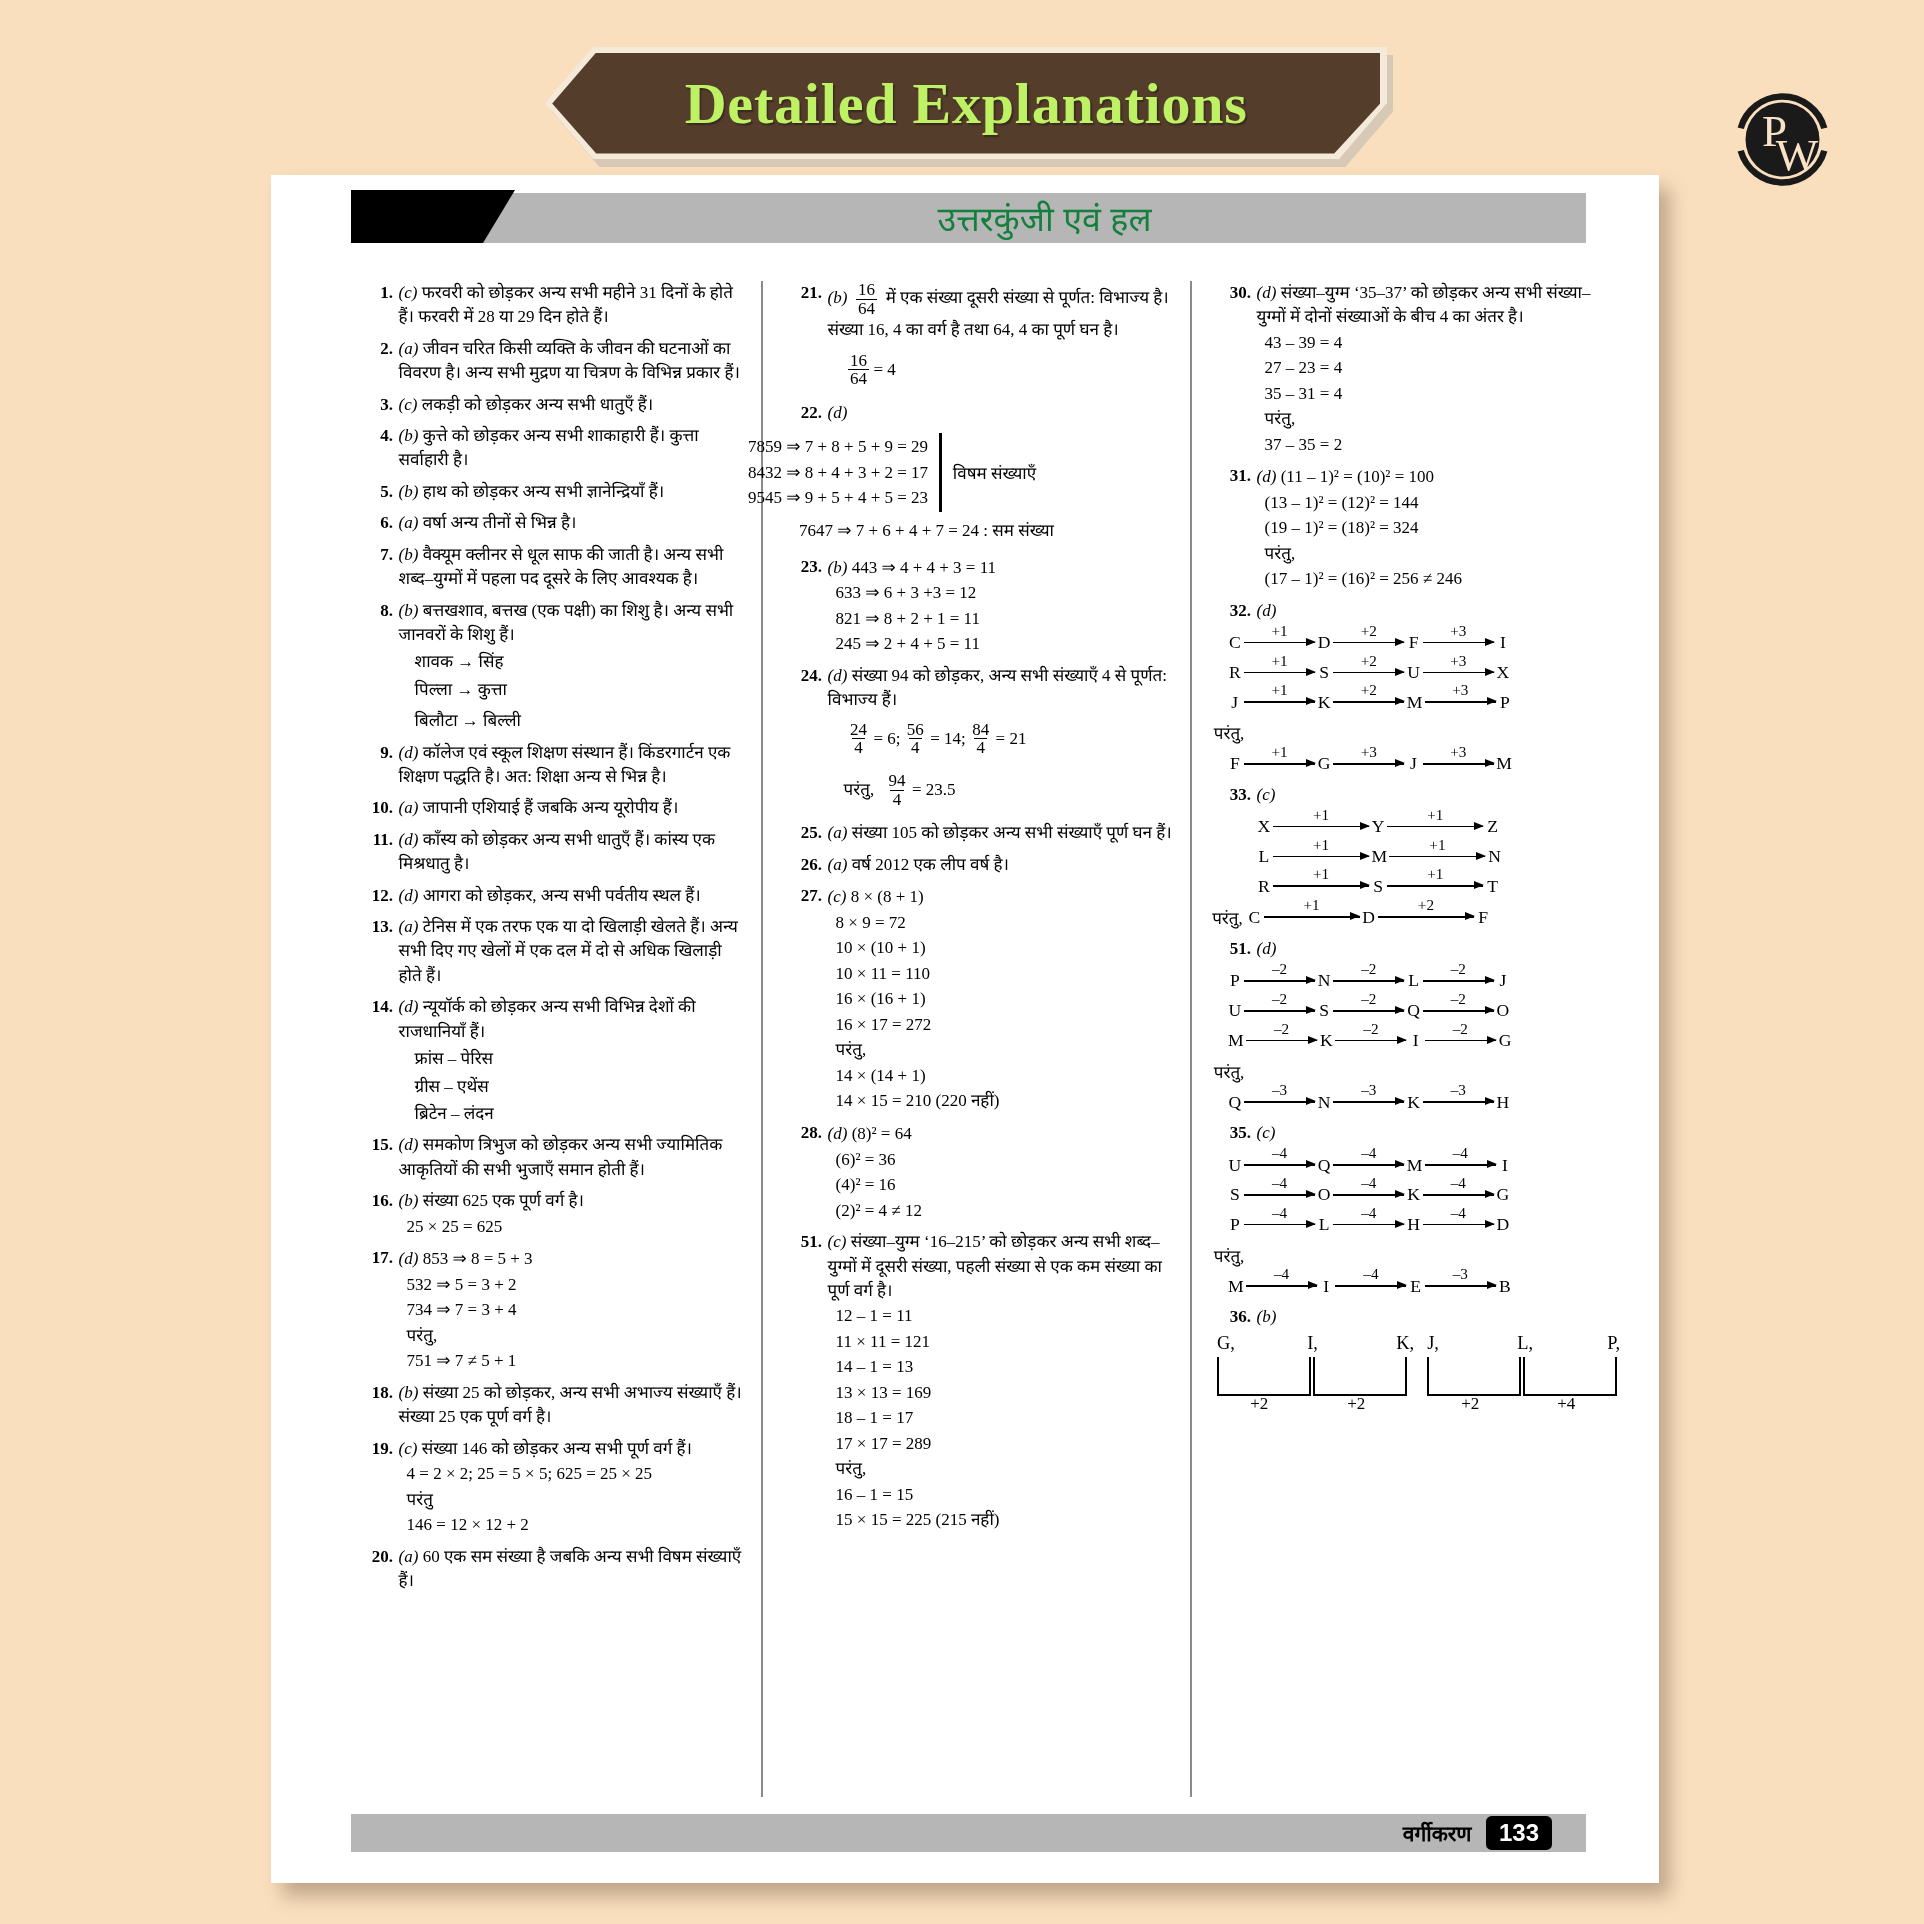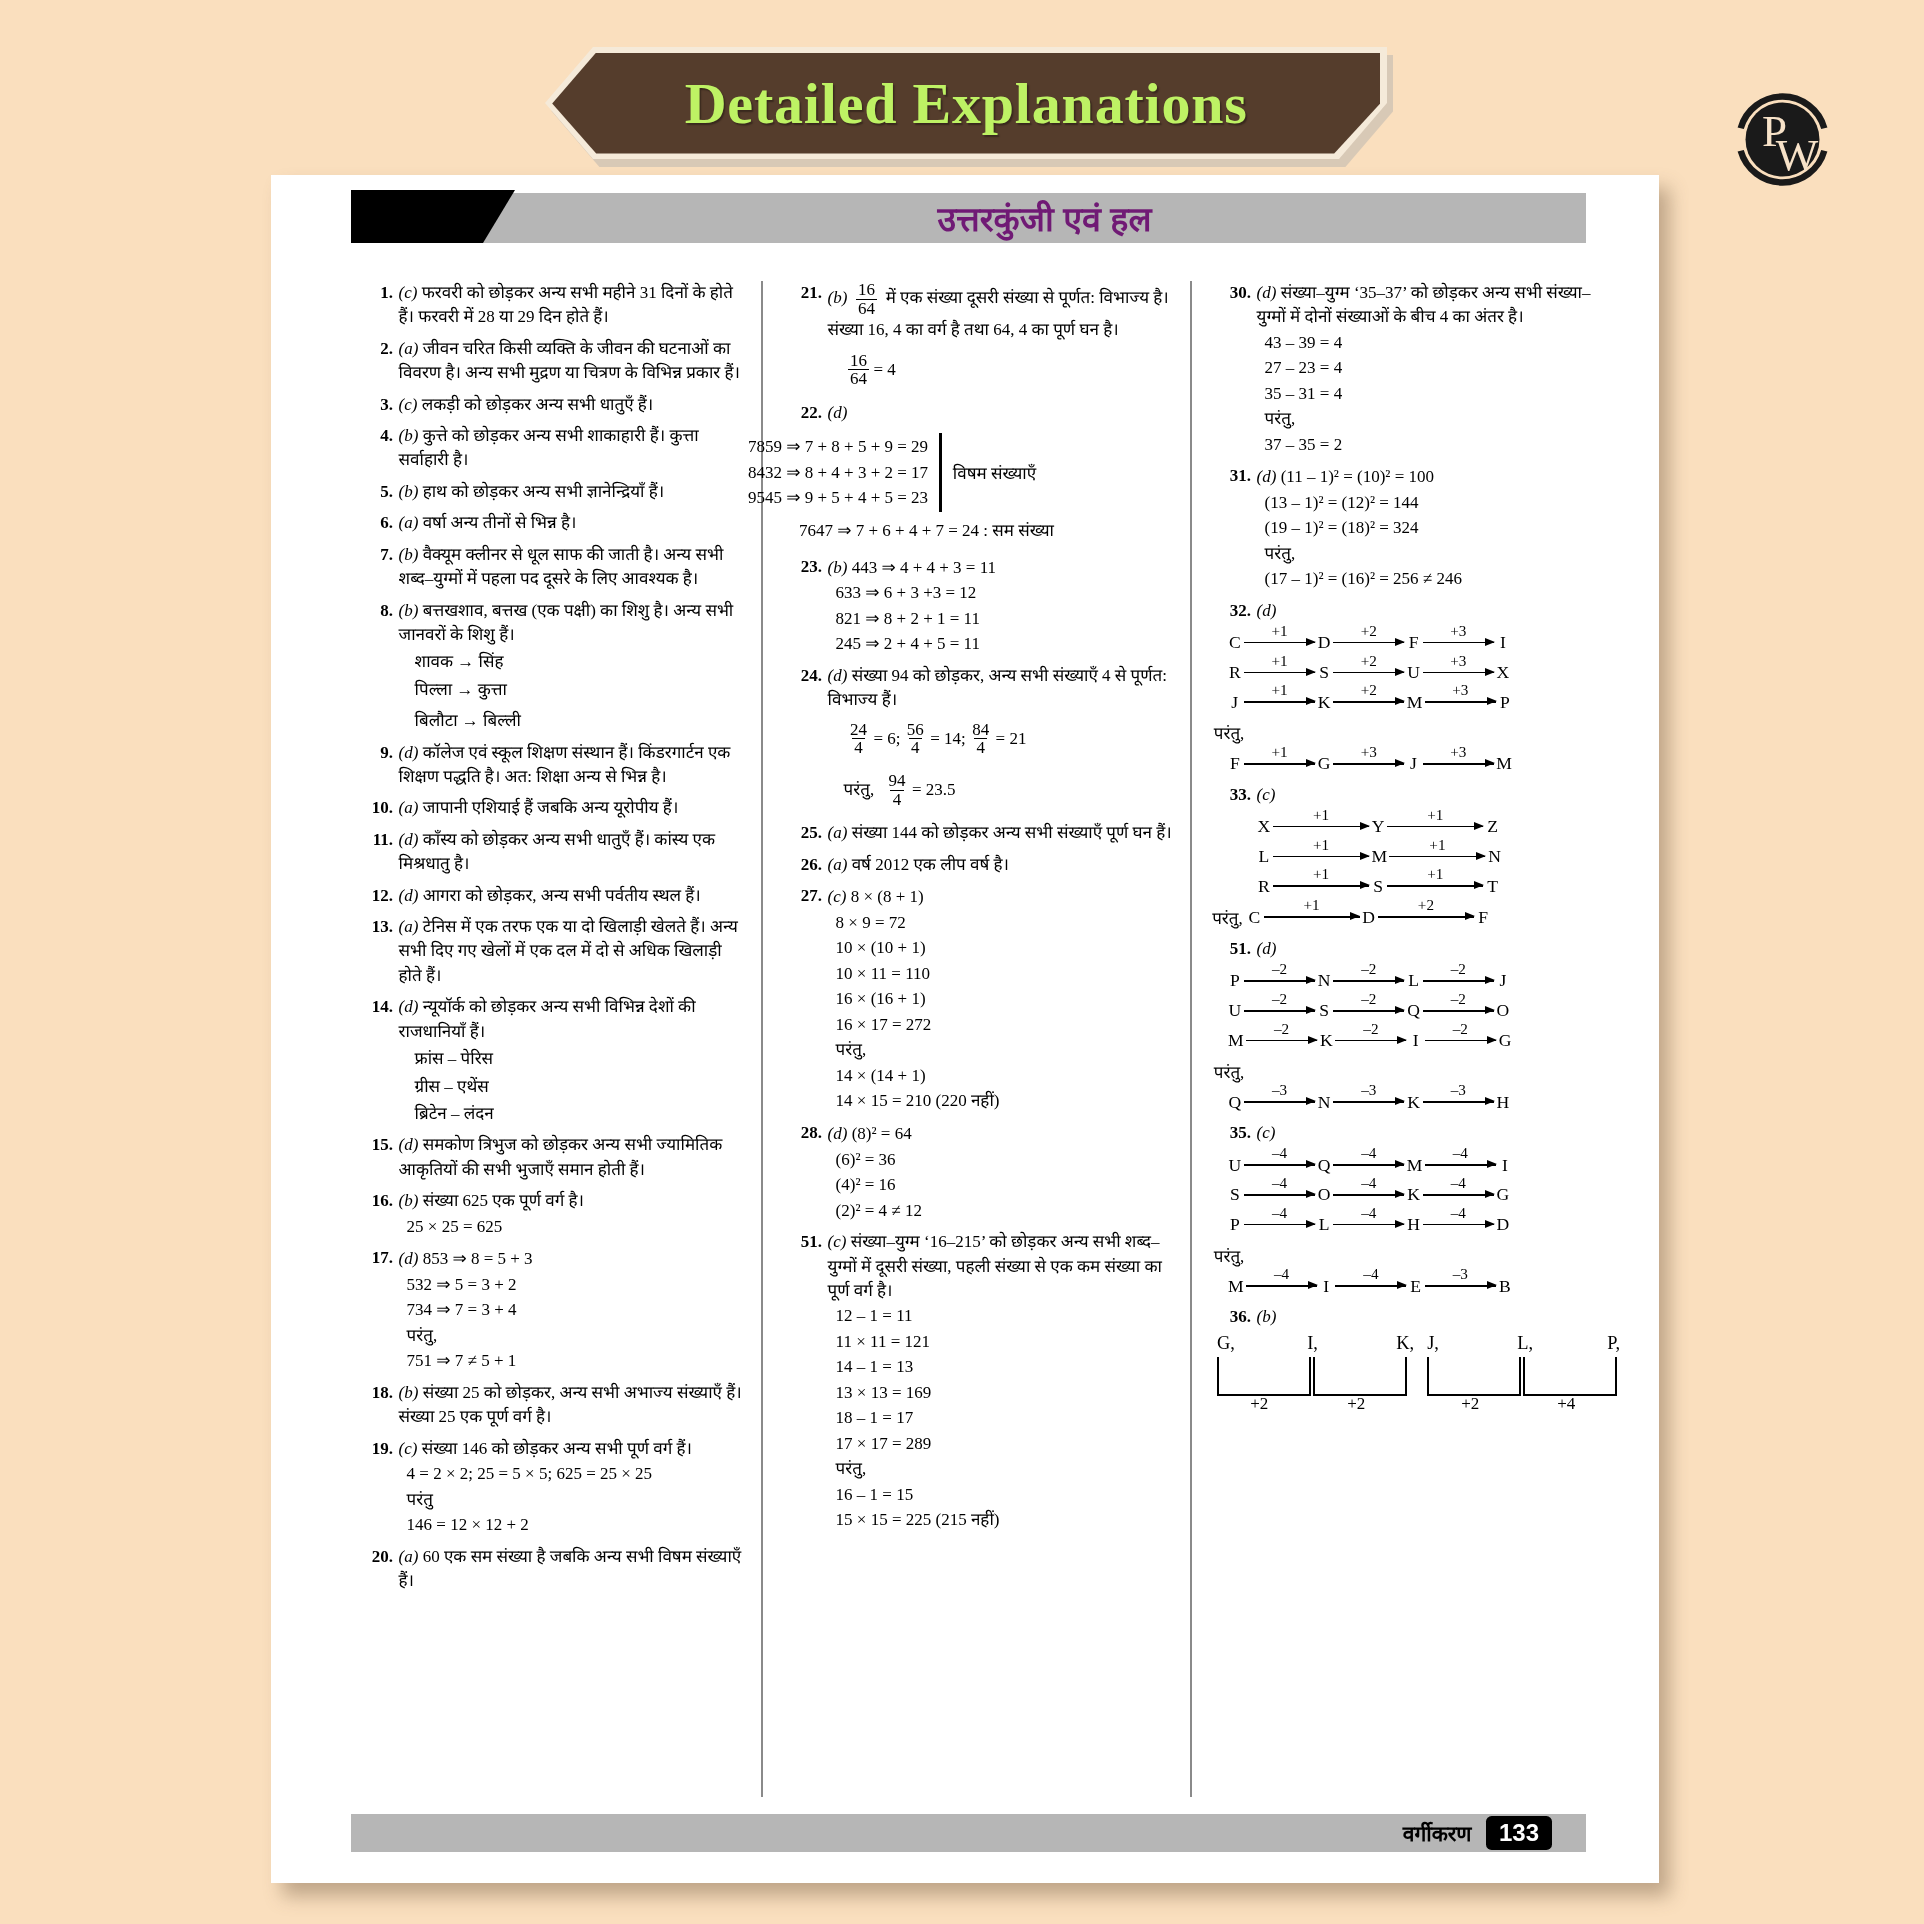--- a/index.html
+++ b/index.html
@@ -48,21 +48,21 @@
   .head-gray{
     position:absolute;left:0;top:3.2px;width:1235px;height:50px;background:#b6b6b6;
   }
   .head-black{
     position:absolute;left:0;top:0;width:164px;height:53px;background:#000;
     clip-path:polygon(0 0,164px 0,132px 53px,0 53px);
   }
   #section-title{
     position:absolute;left:0;top:3.2px;width:1387px;height:50px;
     display:flex;align-items:center;justify-content:center;
-    font-size:34px;font-weight:bold;color:#701a75;
+    font-size:34px;font-weight:normal;color:#15803d;
     font-family:"Liberation Sans", sans-serif;
   }
   
   #cols{
     position:absolute;left:351px;top:281px;width:1251px;height:1524px;
     display:flex;
   }
   .col{width:393px;position:relative;}
   .col-sep{width:36px;display:flex;justify-content:center;}
   .col-sep i{display:block;width:1.6px;height:1516px;background:#8a8a8a;}
@@ -313,21 +313,21 @@
           </span>
           <span>= 23.5</span>
         </div>
       </div>
     </div>
 
     <div class="item" style="margin-top:13px;">
       <div class="num wide">25.</div>
       <div class="body">
         <span class="opt">(a)</span>
-        <span class="hin">संख्या 144 को छोड़कर अन्य सभी संख्याएँ पूर्ण घन हैं।</span>
+        <span class="hin">संख्या 105 को छोड़कर अन्य सभी संख्याएँ पूर्ण घन हैं।</span>
       </div>
     </div>
 
     <div class="item">
       <div class="num wide">26.</div>
       <div class="body">
         <span class="opt">(a)</span>
         <span class="hin">वर्ष 2012 एक लीप वर्ष है।</span>
       </div>
     </div>

